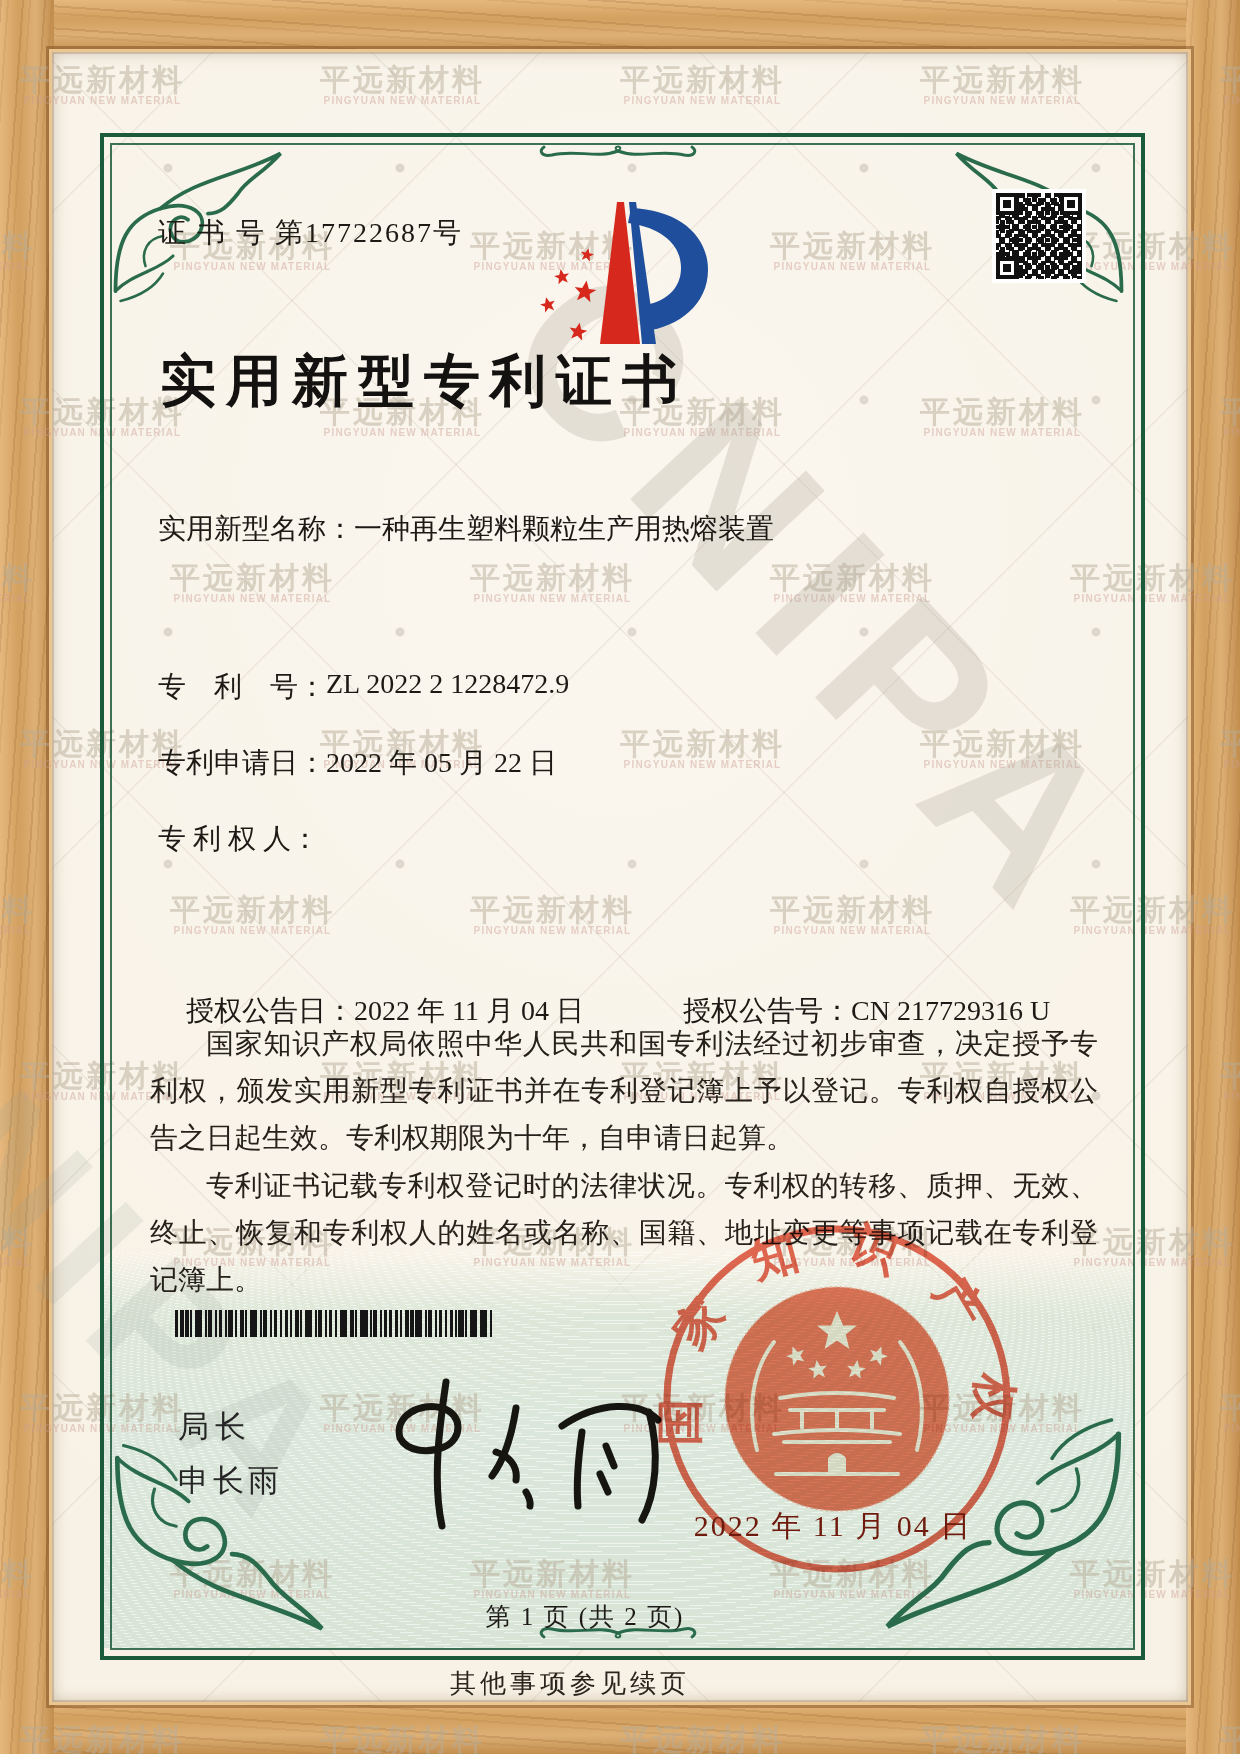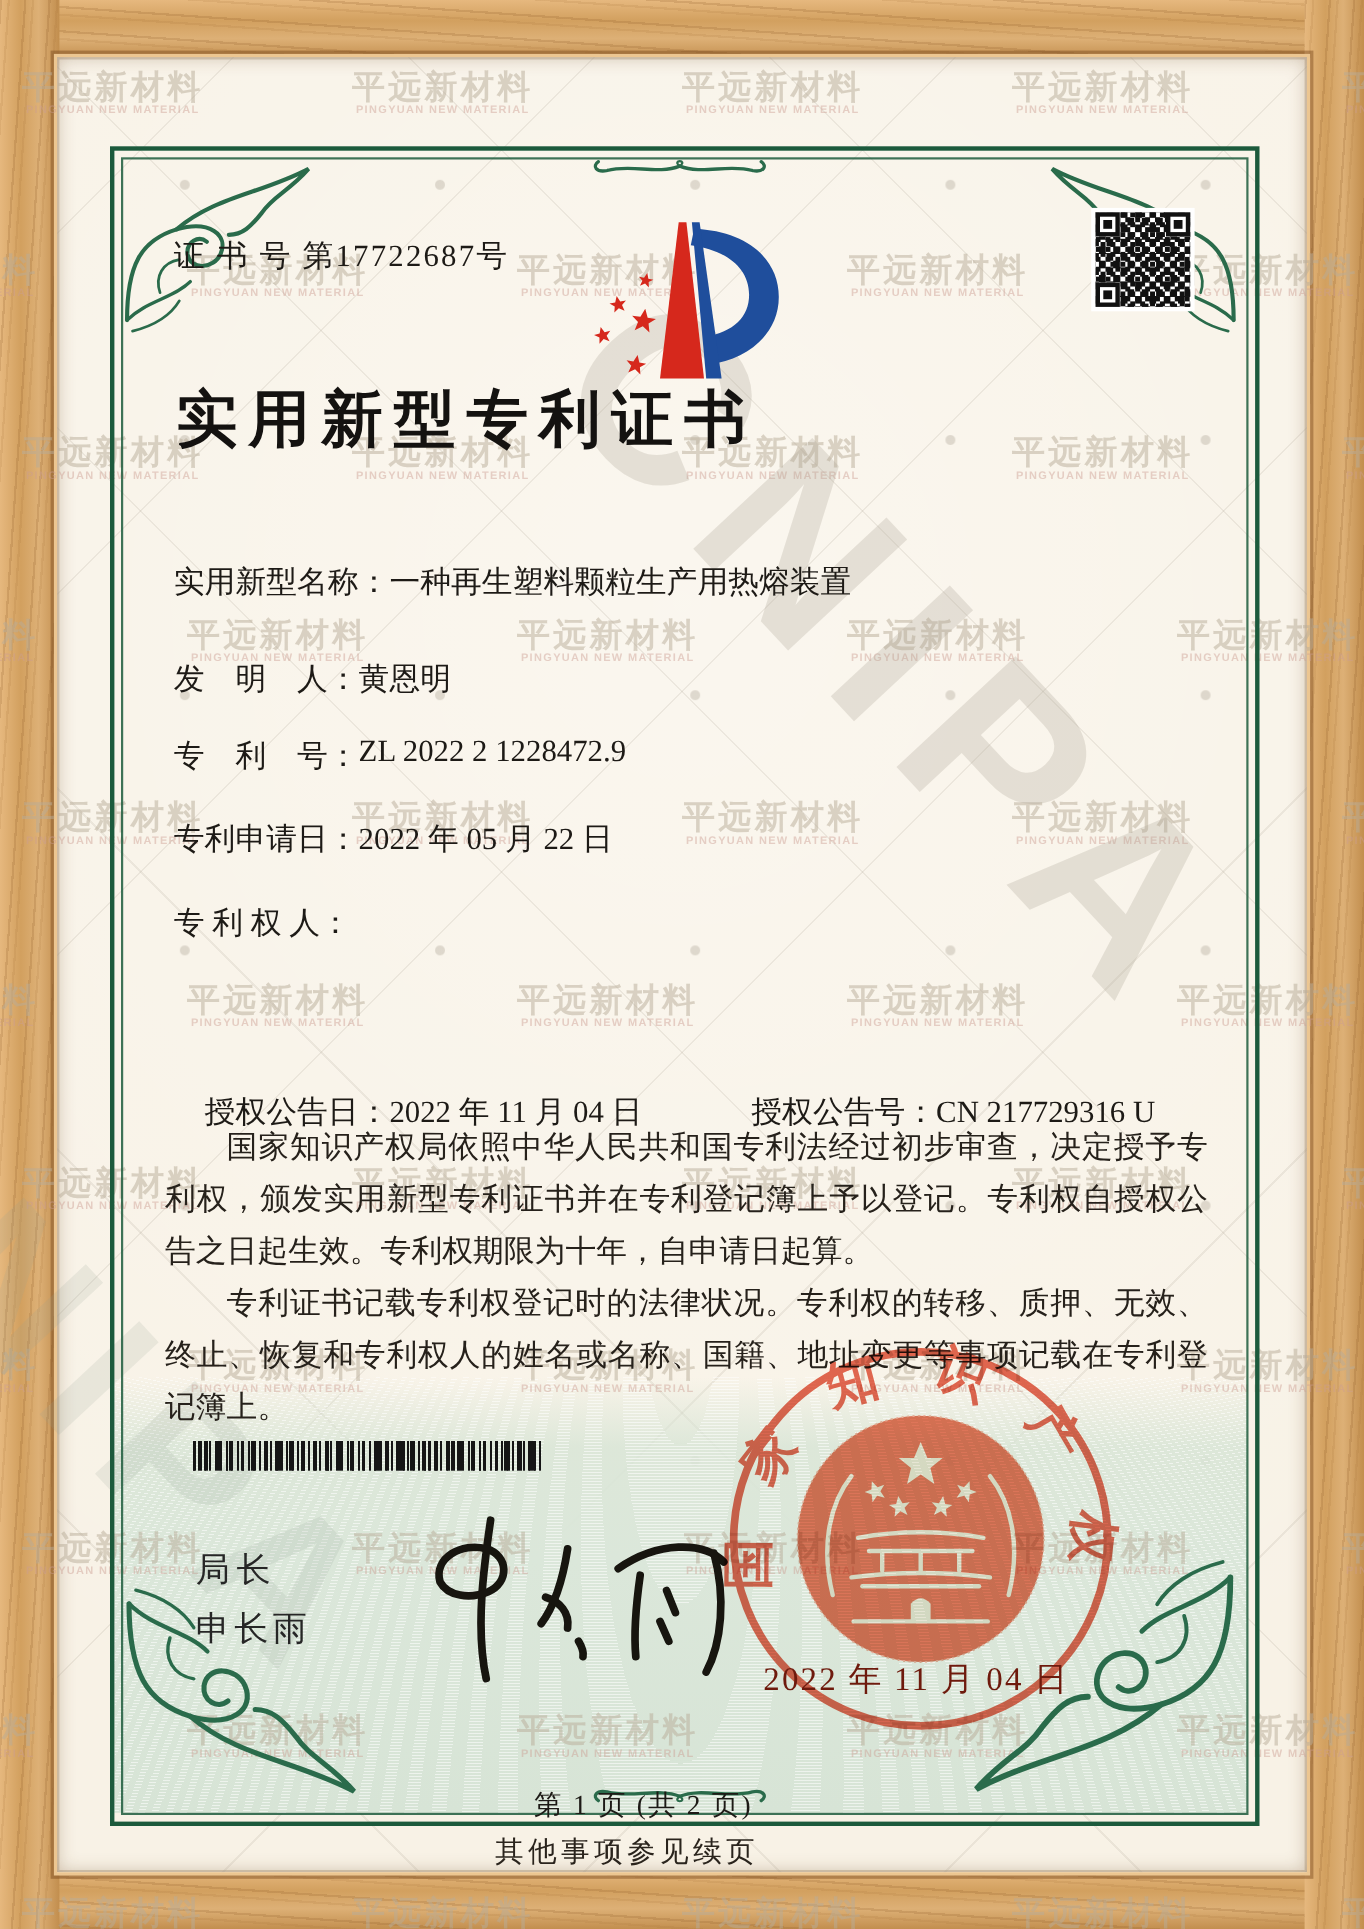--- a/index.html
+++ b/index.html
@@ -69,21 +69,21 @@
       repeating-linear-gradient(90deg,#151515 0 2px,rgba(0,0,0,0) 2px 5px),
       repeating-linear-gradient(90deg,#151515 0 3px,rgba(0,0,0,0) 3px 11px),
       repeating-linear-gradient(90deg,rgba(0,0,0,0) 0 7px,#151515 7px 9px,rgba(0,0,0,0) 9px 23px);}
   .director-label{left:178px;top:1406px;font-size:31px;letter-spacing:6px;
       font-family:"Liberation Sans","DejaVu Sans",sans-serif;color:#262626;}
   .director-name{left:178px;top:1460px;font-size:31px;letter-spacing:4px;
       font-family:Liberation Mono, monospace;color:#262626;text-align:center;}
   .seal-svg{left:650px;top:1212px;mix-blend-mode:multiply;opacity:.94;}
   .seal-date{left:683px;top:1506px;width:300px;text-align:center;font-size:30px;
       letter-spacing:2px;color:#6e1a0d;z-index:8;}
-  .page-num{left:0;right:70px;top:1600px;text-align:center;font-size:25px;letter-spacing:2px;margin-top:24px;}
+  .page-num{left:0;right:70px;top:1600px;text-align:center;font-size:25px;letter-spacing:2px;}
   .cont-note{left:0;right:100px;top:1666px;text-align:center;font-size:26px;letter-spacing:4px;color:#2a241d;}
   .qr{left:992px;top:189px;width:94px;height:94px;background:#fff;padding:4px;box-sizing:border-box;}
   .qr-mods{position:absolute;left:4px;top:4px;right:4px;bottom:4px;
     background:
       conic-gradient(#111 25%, rgba(0,0,0,0) 0 50%, #111 0 75%, rgba(0,0,0,0) 0) 0 0/ 9px 9px,
       conic-gradient(rgba(0,0,0,0) 25%, #111 0 50%, rgba(0,0,0,0) 0 75%, #111 0) 3px 5px/ 13px 13px;}
   .finder{position:absolute;width:22px;height:22px;border:4px solid #111;background:#fff;box-sizing:border-box;}
   .finder::after{content:"";position:absolute;left:3px;top:3px;width:8px;height:8px;background:#111;}
   .f-tl{left:4px;top:4px;} .f-tr{right:4px;top:4px;} .f-bl{left:4px;bottom:4px;}
 </style>
@@ -371,24 +371,20 @@
     <div class="finder f-tl"></div>
     <div class="finder f-tr"></div>
     <div class="finder f-bl"></div>
   </div>
 
   <div class="abs content title">实用新型专利证书</div>
 
   <div class="abs content row" style="top:510px;">
     <span class="lbl">实用新型名称：</span>
     <span class="val">一种再生塑料颗粒生产用热熔装置</span>
-  </div>
-  <div class="abs content row" style="top:598px;">
-    <span class="lbl">发　明　人：</span>
-    <span class="val">黄恩明</span>
   </div>
   <div class="abs content row" style="top:668px;">
     <span class="lbl">专　利　号：</span>
     <span class="val">ZL 2022 2 1228472.9</span>
   </div>
   <div class="abs content row" style="top:744px;">
     <span class="lbl">专利申请日：</span>
     <span class="val">2022 年 05 月 22 日</span>
   </div>
   <div class="abs content row" style="top:820px;">

